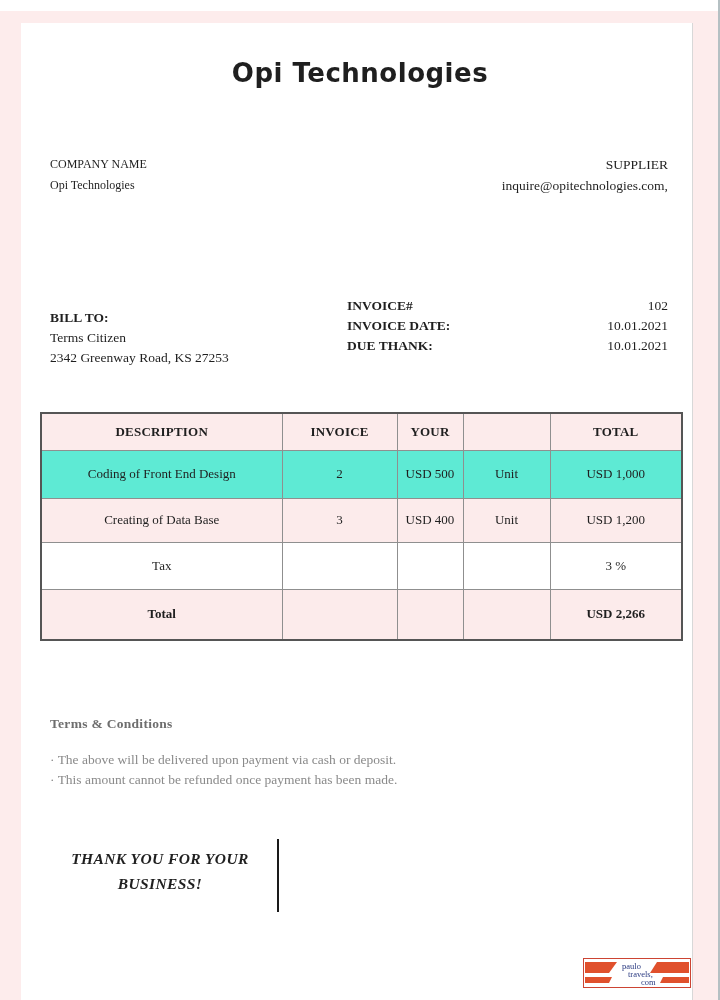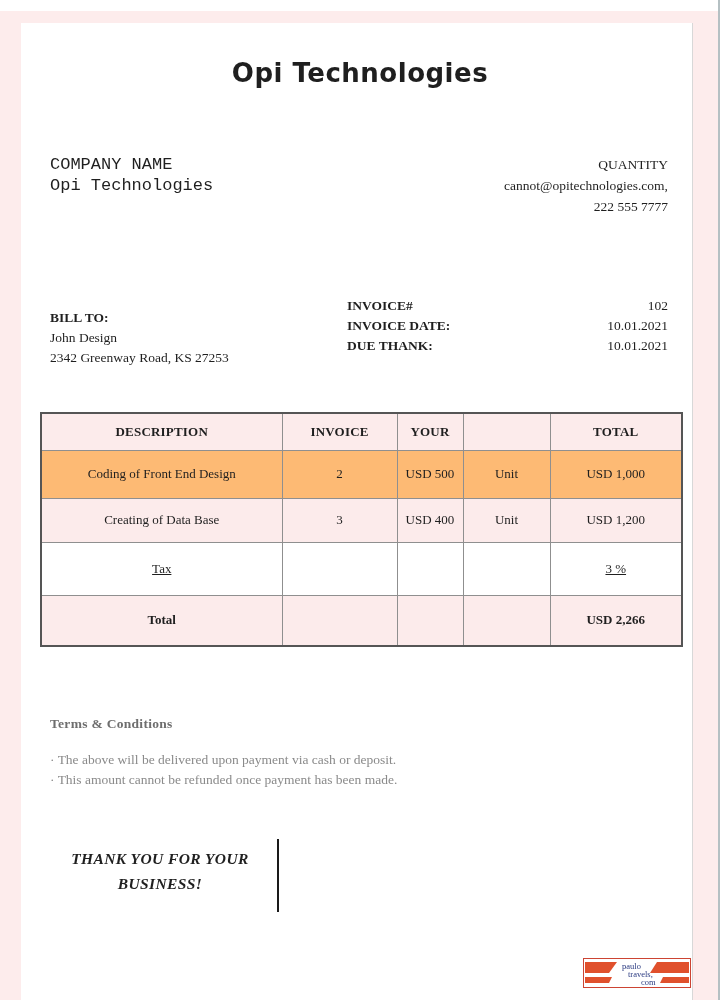--- a/index.html
+++ b/index.html
@@ -17,37 +17,37 @@
   html,body{width:720px;height:1000px;background:#fff;overflow:hidden;}
   body{position:relative;font-family:"Liberation Serif",serif;color:var(--ink);}
 
   .frame{position:absolute;left:0;top:11px;width:718px;height:989px;background:var(--frame-pink);}
   .page{position:absolute;left:21px;top:23px;width:672px;height:977px;background:#fff;border-right:1px solid #d8d8d8;}
   .right-edge{position:absolute;right:0;top:0;width:2px;height:1000px;background:var(--edge-gray);}
 
   .doc-title{position:absolute;left:0;top:58px;width:720px;text-align:center;
     font-family:"DejaVu Sans",sans-serif;font-weight:700;font-size:26px;letter-spacing:.5px;}
 
-  .company-block{position:absolute;left:50px;top:154px;font-size:17px;line-height:21px;font-family:Liberation Mono, monospace;}
+  .company-block{position:absolute;left:50px;top:154px;font-size:12px;line-height:21px;}
   .supplier-block{position:absolute;right:52px;top:154px;font-size:13.5px;line-height:21px;text-align:right;}
 
   .billto-block{position:absolute;left:50px;top:296px;font-size:13.5px;line-height:20px;}
   .meta-labels{position:absolute;left:347px;top:296px;font-size:13.5px;line-height:20px;font-weight:700;}
   .meta-values{position:absolute;right:52px;top:296px;font-size:13.5px;line-height:20px;text-align:right;margin-left:40px;}
   .b{font-weight:700;margin-top:12px;}
 
   table.items{position:absolute;left:40px;top:412px;width:641px;border-collapse:collapse;table-layout:fixed;
     font-size:13px;}
   table.items th,table.items td{border:1px solid #8f8f8f;text-align:center;vertical-align:middle;padding:2px 4px;}
   table.items{border:2px solid #555;}
   table.items thead tr{height:37px;background:var(--row-pink);}
   table.items thead th{font-weight:700;font-size:13px;letter-spacing:.2px;}
-  tr.r0{height:48px;background:#fdba74;margin-left:24px;}
+  tr.r0{height:48px;background:#5eead4;margin-left:24px;}
   tr.r1{height:44px;background:var(--row-pink);}
-  tr.r2{height:53px;background:#fff;text-decoration:underline;}
+  tr.r2{height:47px;background:#fff;}
   tr.r3{height:51px;background:var(--row-pink);font-weight:700;}
 
   .terms-heading{position:absolute;left:50px;top:716px;font-size:13.5px;font-weight:700;color:var(--muted-head);letter-spacing:.3px;}
   .terms-items{position:absolute;left:50px;top:750px;font-size:13.5px;line-height:20px;color:var(--muted);list-style:none;}
 
   .thankyou{position:absolute;left:58px;top:846px;width:204px;text-align:center;
     font-style:italic;font-weight:700;font-size:15.5px;line-height:25px;letter-spacing:.4px;}
   .thankyou-bar{position:absolute;left:277px;top:839px;width:2px;height:73px;background:#1a1a1a;}
 
   .vendor-logo{position:absolute;left:583px;top:958px;width:108px;height:30px;}
@@ -60,28 +60,27 @@
 <div class="right-edge"></div>
 
 <div class="doc-title">Opi Technologies</div>
 
 <div class="company-block">
   <div>COMPANY NAME</div>
   <div>Opi Technologies</div>
 </div>
 
 <div class="supplier-block">
-  <div>QUANTITY</div>
-  <div>cannot@opitechnologies.com,</div>
-  <div>222 555 7777</div>
+  <div>SUPPLIER</div>
+  <div>inquire@opitechnologies.com,</div>
 </div>
 
 <div class="billto-block">
   <div class="b">BILL TO:</div>
-  <div>John Design</div>
+  <div>Terms Citizen</div>
   <div>2342 Greenway Road, KS 27253</div>
 </div>
 
 <div class="meta-labels">
   <div>INVOICE#</div>
   <div>INVOICE DATE:</div>
   <div>DUE THANK:</div>
 </div>
 <div class="meta-values">
   <div>102</div>

